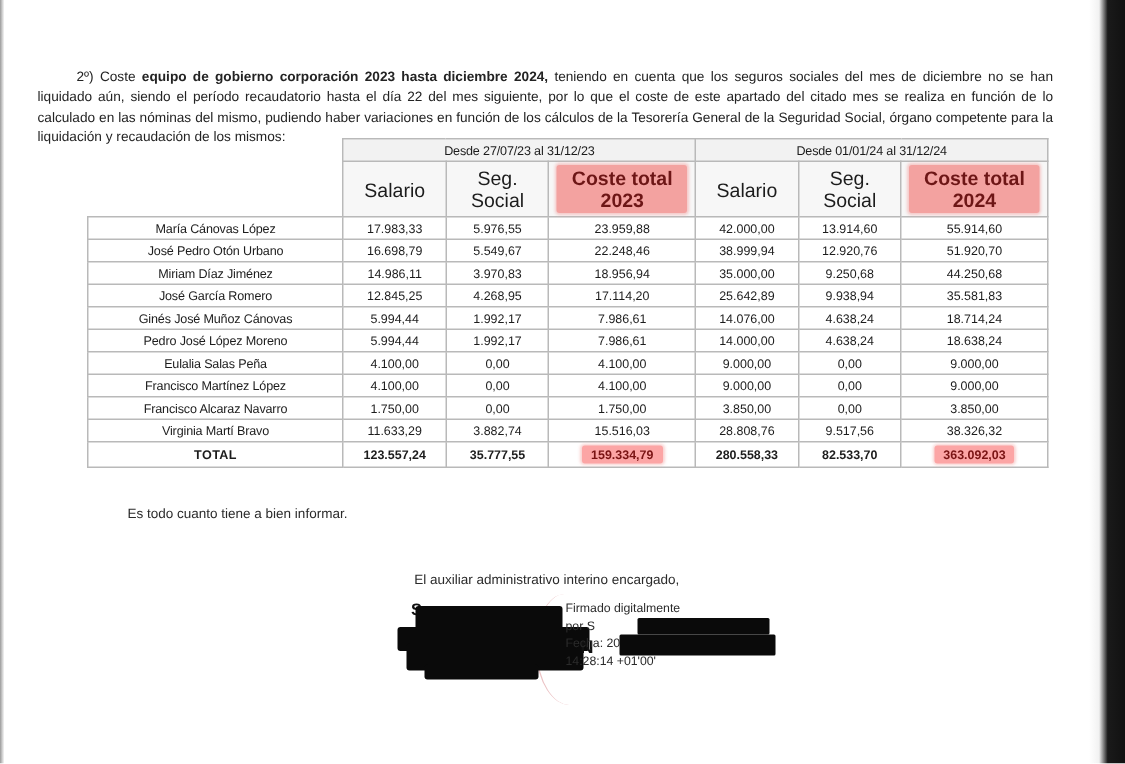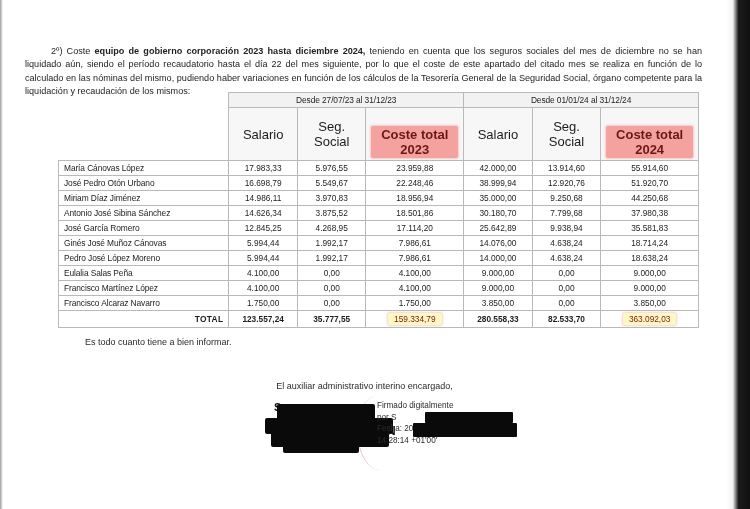--- a/index.html
+++ b/index.html
@@ -75,49 +75,48 @@
     background: #f2f2f2;
     letter-spacing: -0.1px;
   }
   .hdr-col {
     text-align: center;
     font-weight: bold;
     font-size: 13px;
     background: #f7f7f7;
   }
   td.name {
-    text-align: left;
+    text-align: center;
     font-weight: bold;
     font-size: 8.4px;
     letter-spacing: -0.1px;
     padding-left: 6px;
   }
   td.num { text-align: center; font-size: 8.3px; }
   td.tot { text-align: center; font-size: 8.3px; }
 
   tr.total-row td { font-weight: bold; }
-  tr.total-row td.name { text-align: right; letter-spacing: 0.3px; }
+  tr.total-row td.name { text-align: center; letter-spacing: 0.3px; }
 
   
   .hl {
     display: inline-block;
     padding: 1px 7px 1px 7px;
     background: #f3a2a0;
     color: #6d1616;
     font-weight: bold;
     border-radius: 2px;
     box-shadow: 0 0 2px 1px rgba(243,162,160,0.55);
-    margin-top: 16px;
   }
   .hl-num {
     display: inline-block;
     padding: 1px 6px;
-    background: #fef9c3;
+    background: #fca5a5;
     color: #7a1414;
-    font-weight: normal;
+    font-weight: bold;
     border-radius: 2px;
     box-shadow: 0 0 2px 1px rgba(244,163,161,0.5);
   }
 
   
   .closing-1 {
     position: absolute; left: 45px; top: 337px;
     font-size: 9px; color: #2a2a2a; padding-left: 37px;
   }
   .closing-2 {
@@ -226,29 +225,20 @@
           <tr>
             <td class="name">Miriam Díaz Jiménez</td>
             <td class="num">14.986,11</td>
             <td class="num">3.970,83</td>
             <td class="tot">18.956,94</td>
             <td class="num">35.000,00</td>
             <td class="num">9.250,68</td>
             <td class="tot">44.250,68</td>
           </tr>
           <tr>
-            <td class="name">Antonio José Sibina Sánchez</td>
-            <td class="num">14.626,34</td>
-            <td class="num">3.875,52</td>
-            <td class="tot">18.501,86</td>
-            <td class="num">30.180,70</td>
-            <td class="num">7.799,68</td>
-            <td class="tot">37.980,38</td>
-          </tr>
-          <tr>
             <td class="name">José García Romero</td>
             <td class="num">12.845,25</td>
             <td class="num">4.268,95</td>
             <td class="tot">17.114,20</td>
             <td class="num">25.642,89</td>
             <td class="num">9.938,94</td>
             <td class="tot">35.581,83</td>
           </tr>
           <tr>
             <td class="name">Ginés José Muñoz Cánovas</td>
@@ -287,20 +277,29 @@
             <td class="tot">9.000,00</td>
           </tr>
           <tr>
             <td class="name">Francisco Alcaraz Navarro</td>
             <td class="num">1.750,00</td>
             <td class="num">0,00</td>
             <td class="tot">1.750,00</td>
             <td class="num">3.850,00</td>
             <td class="num">0,00</td>
             <td class="tot">3.850,00</td>
+          </tr>
+          <tr>
+            <td class="name">Virginia Martí Bravo</td>
+            <td class="num">11.633,29</td>
+            <td class="num">3.882,74</td>
+            <td class="tot">15.516,03</td>
+            <td class="num">28.808,76</td>
+            <td class="num">9.517,56</td>
+            <td class="tot">38.326,32</td>
           </tr>
           <tr class="total-row">
             <td class="name">TOTAL</td>
             <td class="num">123.557,24</td>
             <td class="num">35.777,55</td>
             <td class="tot"><span class="hl-num">159.334,79</span></td>
             <td class="num">280.558,33</td>
             <td class="num">82.533,70</td>
             <td class="tot"><span class="hl-num">363.092,03</span></td>
           </tr>

